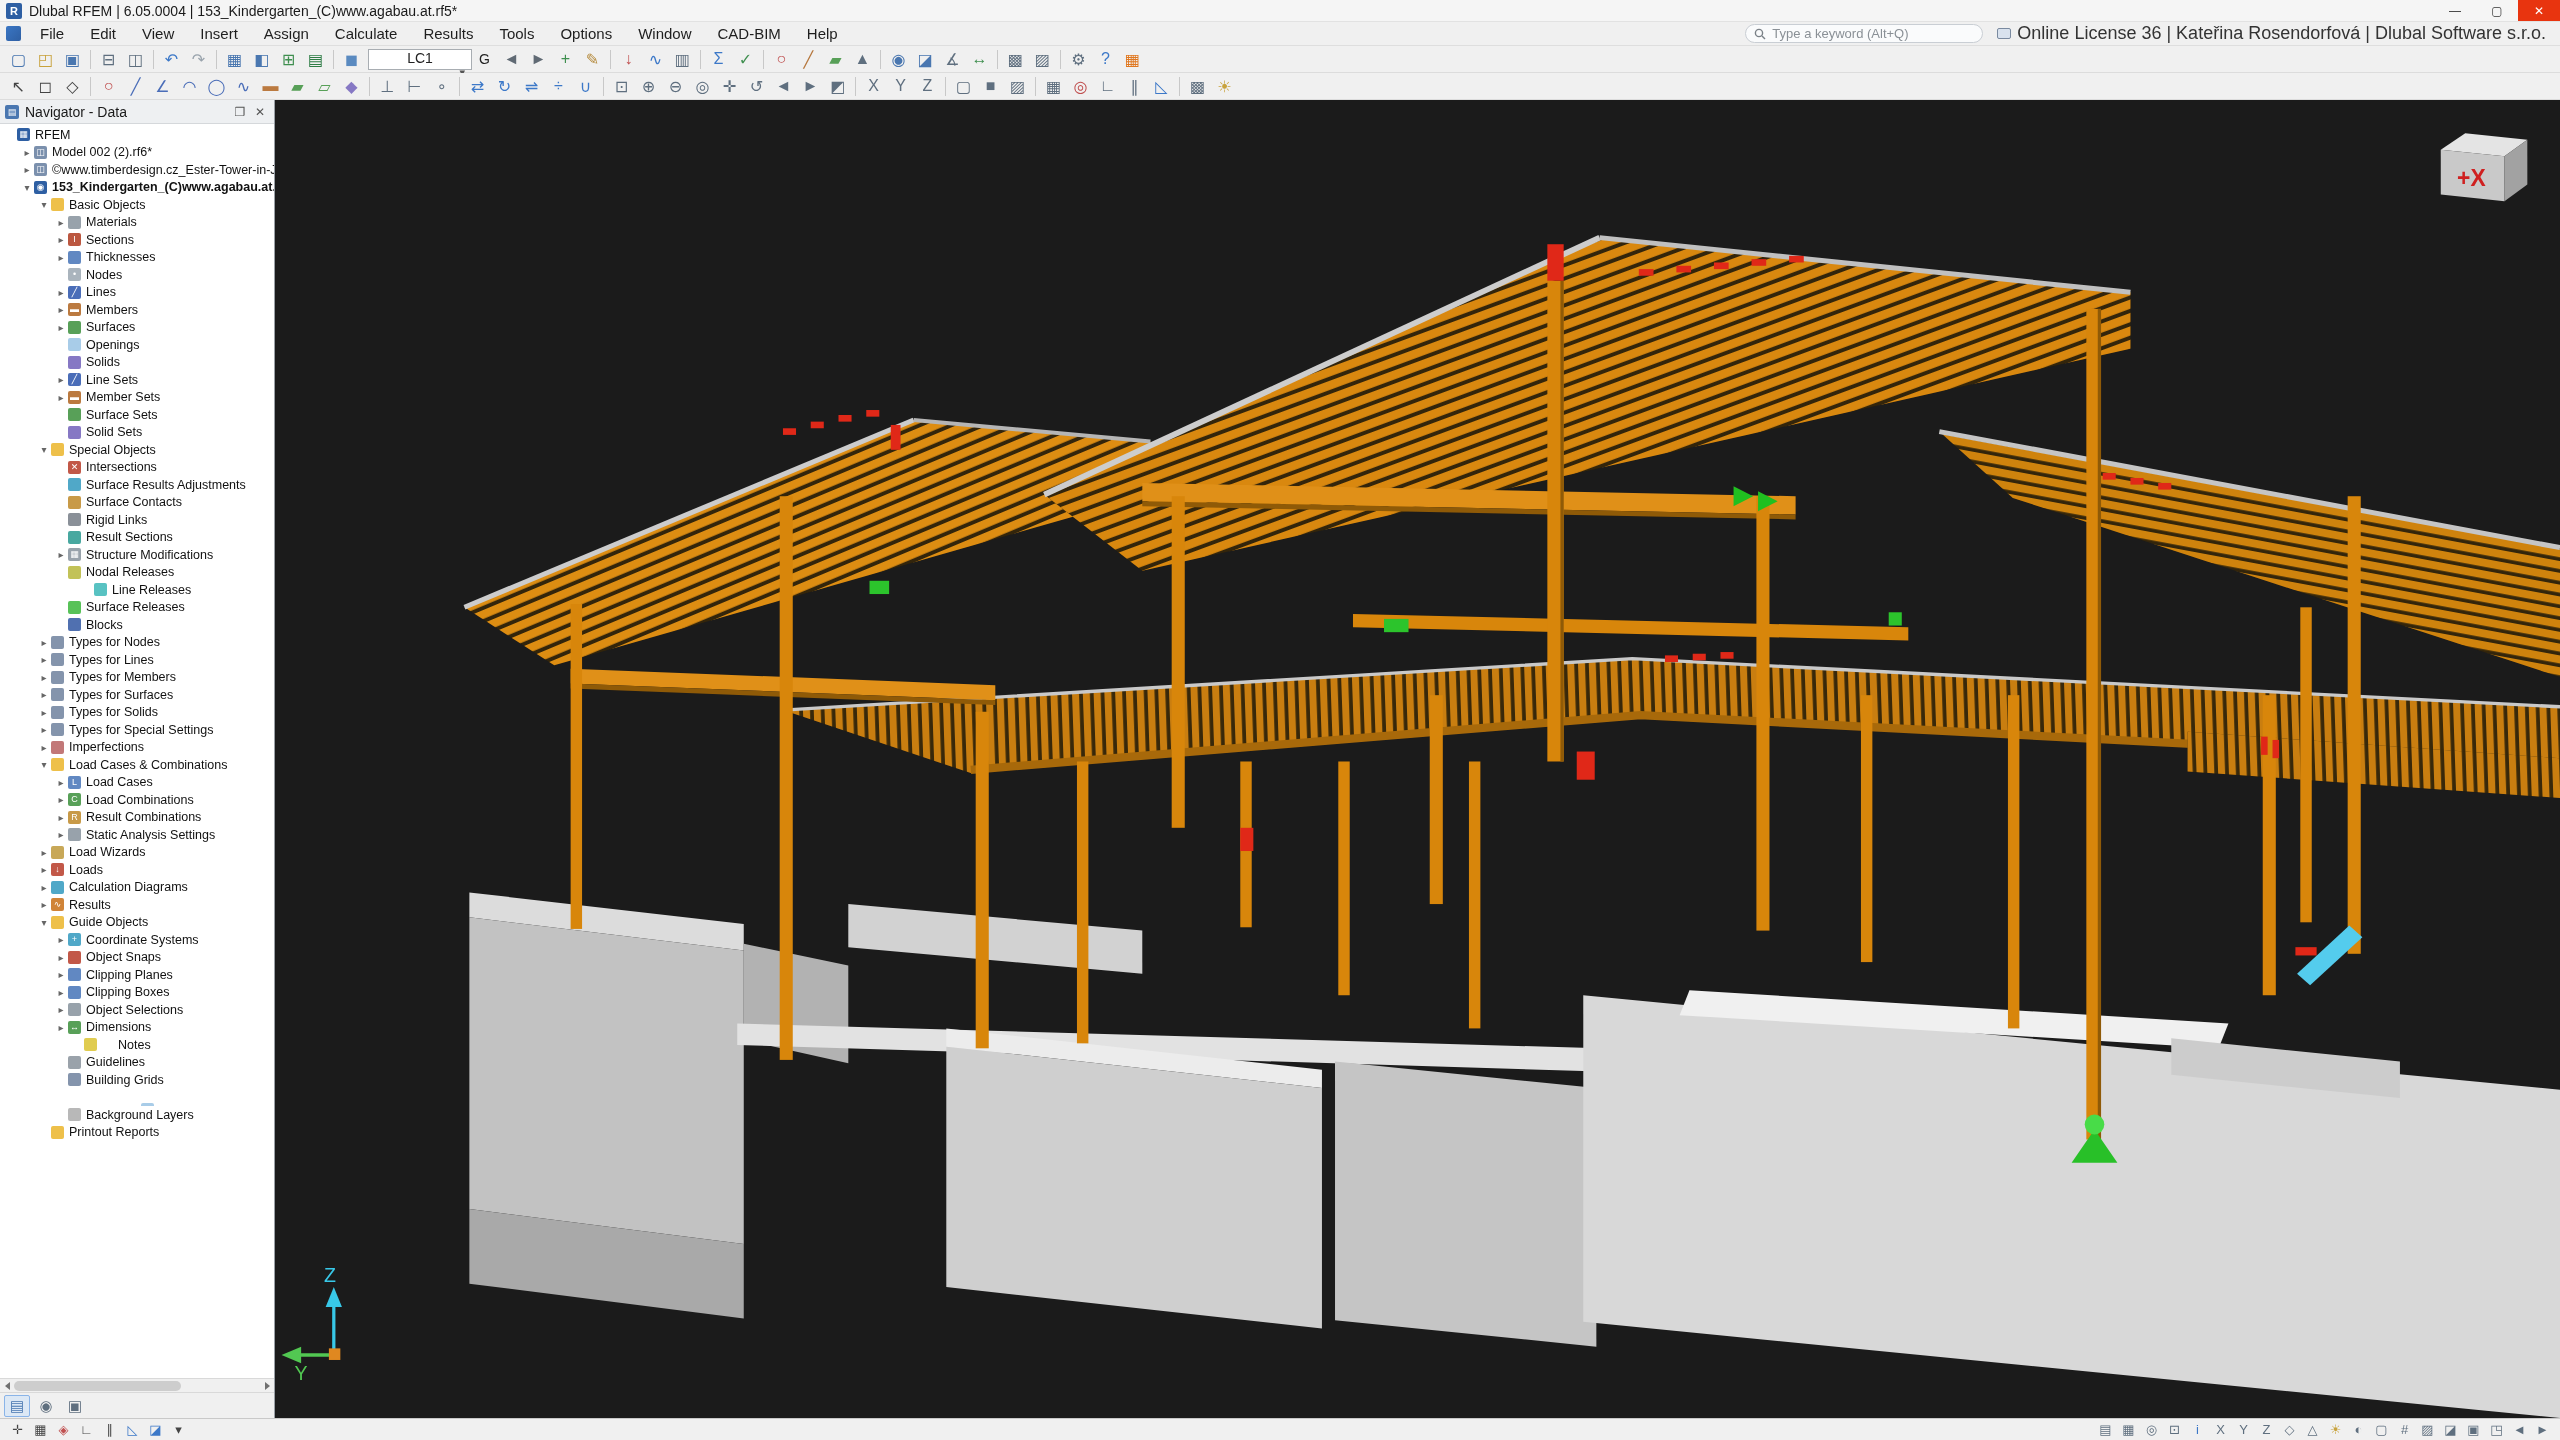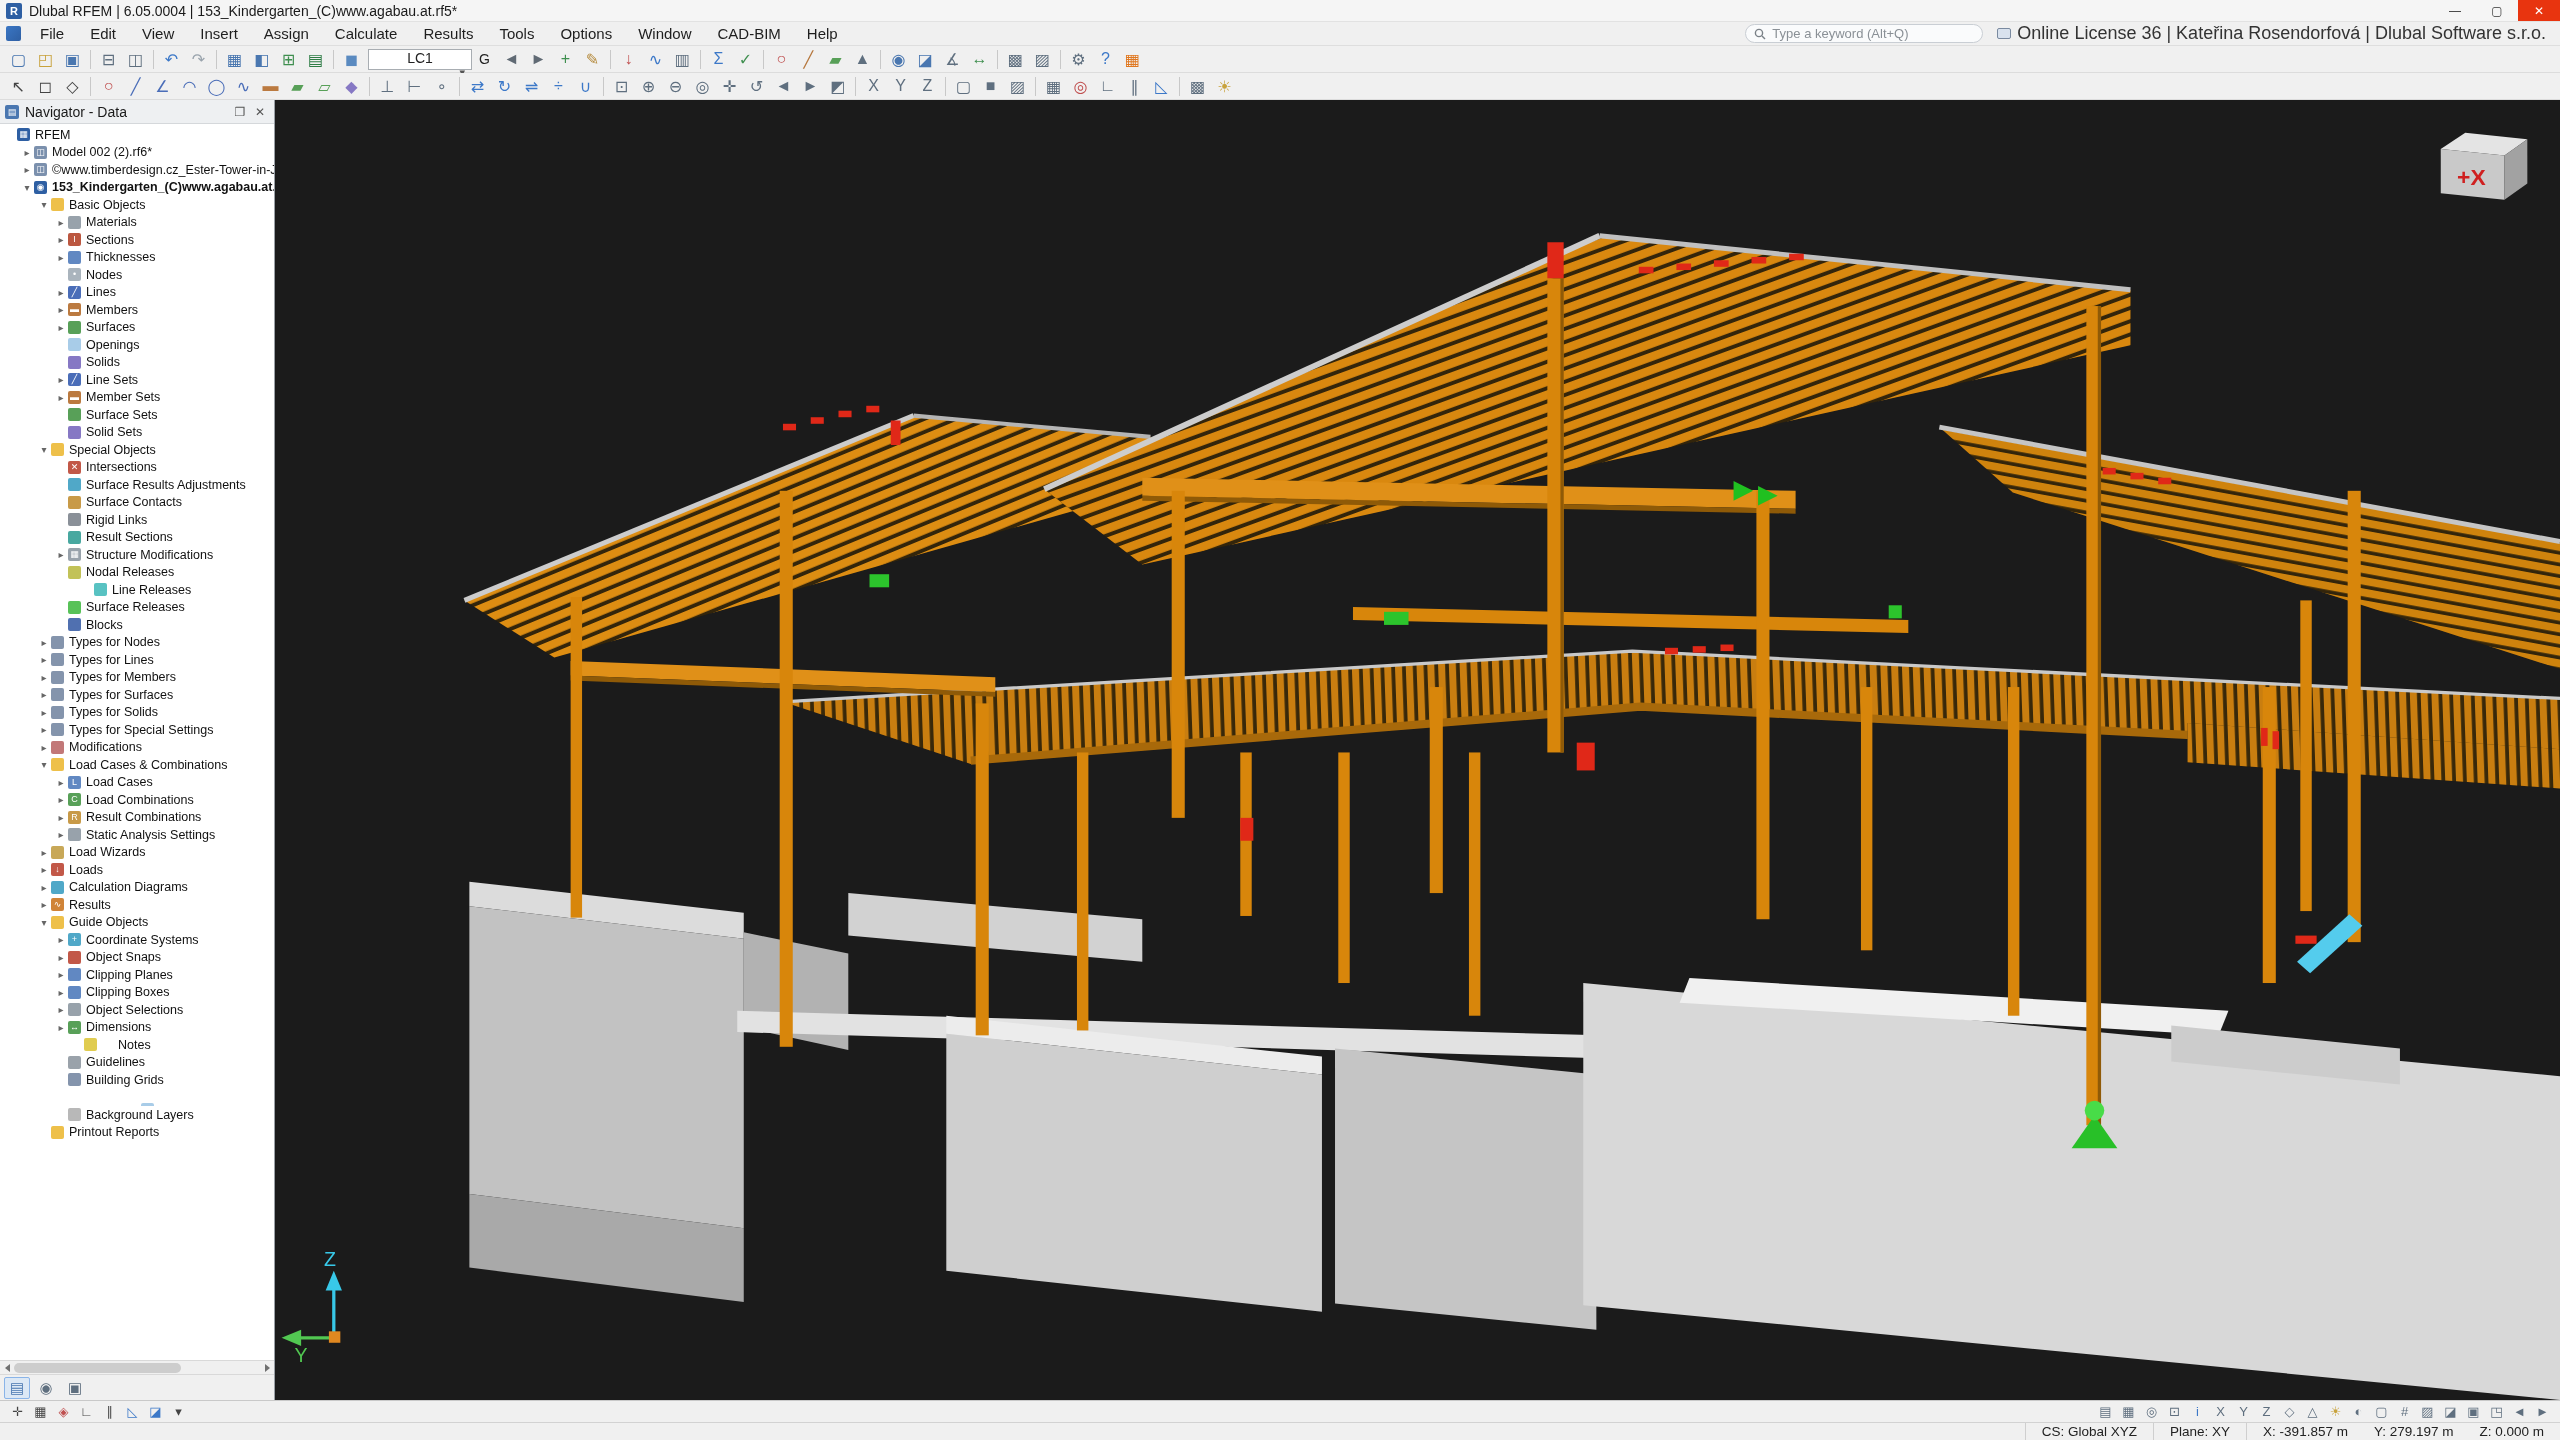--- a/index.html
+++ b/index.html
@@ -401,21 +401,21 @@
             <span class="tlab">Types for Solids</span>
           </div>
           <div class="trow" style="padding-left: 37px;">
             <span class="tarrow">▸</span>
             <span class="ticn" style="background: rgb(132, 148, 172);"></span>
             <span class="tlab">Types for Special Settings</span>
           </div>
           <div class="trow" style="padding-left: 37px;">
             <span class="tarrow">▸</span>
             <span class="ticn" style="background: rgb(194, 120, 120);"></span>
-            <span class="tlab">Modifications</span>
+            <span class="tlab">Imperfections</span>
           </div>
           <div class="trow" style="padding-left: 37px;">
             <span class="tarrow">▾</span>
             <span class="ticn" style="background: rgb(238, 192, 74);"></span>
             <span class="tlab">Load Cases &amp; Combinations</span>
           </div>
           <div class="trow" style="padding-left: 54px;">
             <span class="tarrow">▸</span>
             <span class="ticn" style="background: rgb(97, 136, 194);">L</span>
             <span class="tlab">Load Cases</span>
@@ -722,24 +722,14 @@
         <div class="ticon" style="color: rgb(95, 111, 127);">#</div>
         <div class="ticon" style="color: rgb(95, 111, 127);">▨</div>
         <div class="ticon" style="color: rgb(95, 111, 127);">◪</div>
         <div class="ticon" style="color: rgb(95, 111, 127);">▣</div>
         <div class="ticon" style="color: rgb(95, 111, 127);">◳</div>
         <div class="ticon" style="color: rgb(95, 111, 127);">◄</div>
         <div class="ticon" style="color: rgb(95, 111, 127);">►</div>
       </div>
   </div>
 
-  <div class="statusbar">
-    <div class="spacer"></div>
-    <span class="status-seg">CS: Global XYZ</span>
-    <span class="status-seg">Plane: XY</span>
-    <span class="status-seg coords">
-      <span>X: -391.857 m</span>
-      <span>Y: 279.197 m</span>
-      <span>Z: 0.000 m</span>
-    </span>
-  </div>
 
 </div>
 
 </body></html>

